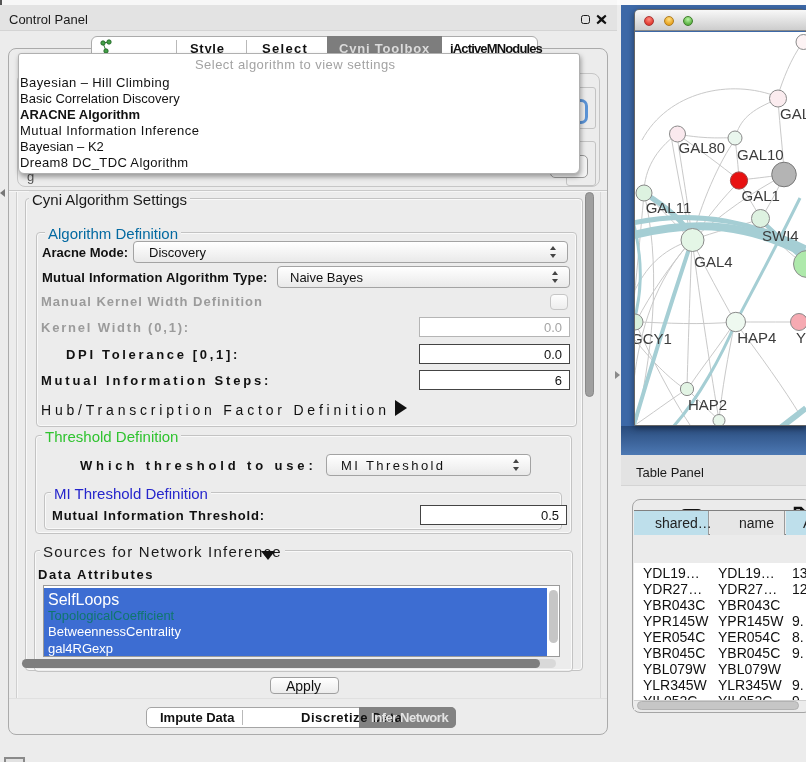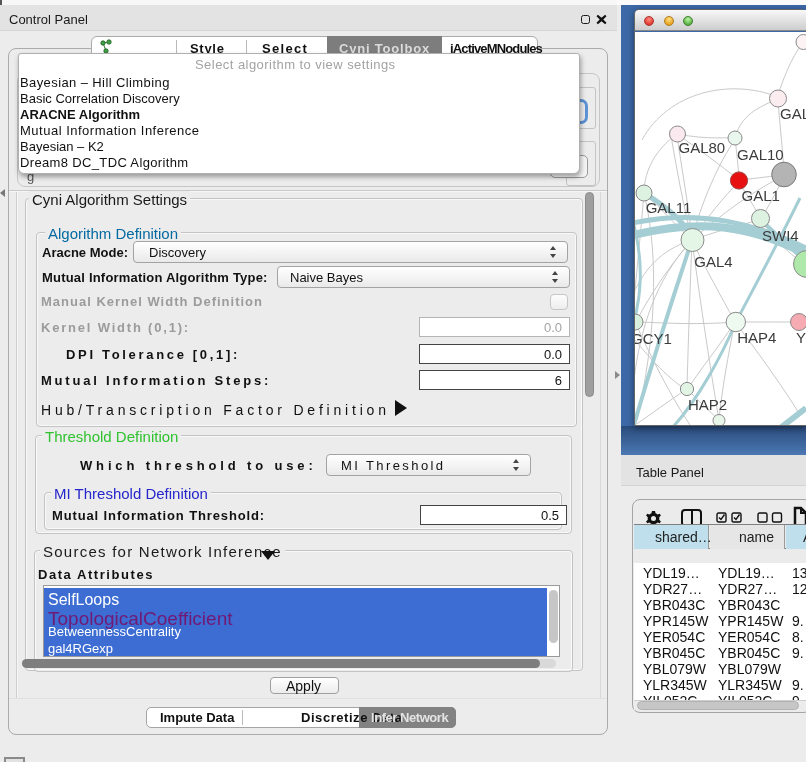--- a/index.html
+++ b/index.html
@@ -110,21 +110,21 @@
 
 <div class="grp" style="left:34px;top:550px;width:539px;height:122px;"></div>
 <div class="gtitle" style="left:40px;top:543px;color:#1a1a1a;letter-spacing:1.25px;">Sources for Network Inference</div>
 <div class="abs" style="left:261px;top:551px;width:0;height:0;border-left:7px solid transparent;border-right:7px solid transparent;border-top:9px solid #111;"></div>
 
 <div class="lbl bold" style="left:38px;top:567px;letter-spacing:1.55px;">Data Attributes</div>
 
 <div class="abs" style="left:43px;top:585px;width:517px;height:72px;background:#fff;border:1px solid #9a9a9a;overflow:hidden;">
   <div class="abs" style="left:0;top:2px;width:503px;height:70px;background:#3d6dd2;"></div>
   <div class="abs" style="left:4px;top:5px;font-size:16px;color:#fff;">SelfLoops</div>
-  <div class="abs" style="left:4px;top:21.5px;font-size:19px;color:#701a75;">TopologicalCoefficient</div>
+  <div class="abs" style="left:4px;top:21.5px;font-size:13px;color:#0f766e;">TopologicalCoefficient</div>
   <div class="abs" style="left:4px;top:38px;font-size:13px;color:#fff;">BetweennessCentrality</div>
   <div class="abs" style="left:4px;top:54.5px;font-size:13px;color:#fff;">gal4RGexp</div>
   <div class="abs" style="left:505px;top:4px;width:9px;height:53px;background:#c6c6c6;border-radius:5px;"></div>
 </div>
 <div class="abs" style="left:22px;top:659px;width:534px;height:9px;background:#d9d9d9;border-radius:5px;"></div>
 <div class="abs" style="left:22px;top:659px;width:518px;height:9px;background:#7e7e7e;border-radius:5px;"></div>
 
 <div class="abs" style="left:270px;top:677px;width:69px;height:17px;background:linear-gradient(#ffffff,#ececec);border:1px solid #a0a0a0;border-radius:4px;"></div>
 <div class="lbl" style="left:286px;top:678px;font-size:14px;">Apply</div>
 
@@ -266,21 +266,21 @@
     <g fill="none" stroke="#111" stroke-width="1.4">
       <rect x="1" y="1" width="9" height="9" rx="1.5"></rect>
       <rect x="15.5" y="1" width="9" height="9" rx="1.5"></rect>
     </g>
   </svg>
 <svg class="abs" style="left:793px;top:506px;" width="14" height="23" viewBox="0 0 14 23">
     <path d="M2 2 L8 2 L13 7 L13 21 L2 21 Z" fill="none" stroke="#111" stroke-width="2.5"></path>
     <path d="M8 2 L8 7 L13 7" fill="none" stroke="#111" stroke-width="2"></path>
   </svg>
 
-<div class="abs" style="left:634px;top:524px;width:172px;height:25px;border-top:1px solid #808080;border-bottom:1px solid #808080;">
+<div class="abs" style="left:634px;top:510px;width:172px;height:25px;border-top:1px solid #808080;border-bottom:1px solid #808080;">
   <div class="abs" style="left:0;top:0;width:75px;height:24px;background:#bedfeb;border-right:1px solid #9a9a9a;"></div>
   <div class="abs" style="left:76px;top:0;width:75px;height:24px;background:#e6e6e6;border-right:1px solid #9a9a9a;"></div>
   <div class="abs" style="left:152px;top:0;width:20px;height:24px;background:#bedfeb;"></div>
   <div class="abs" style="left:21px;top:4px;font-size:14px;color:#222;">shared…</div>
   <div class="abs" style="left:105px;top:4px;font-size:14px;color:#222;">name</div>
   <div class="abs" style="left:169px;top:4px;font-size:14px;color:#222;">A</div>
 </div>
 <div class="abs" style="left:634px;top:563px;width:172px;height:137px;background:#fff;overflow:hidden;font-size:14px;color:#111;">
   <div class="abs" style="left:9px;top:2px;">YDL19…</div>
     <div class="abs" style="left:84px;top:2px;">YDL19…</div>

